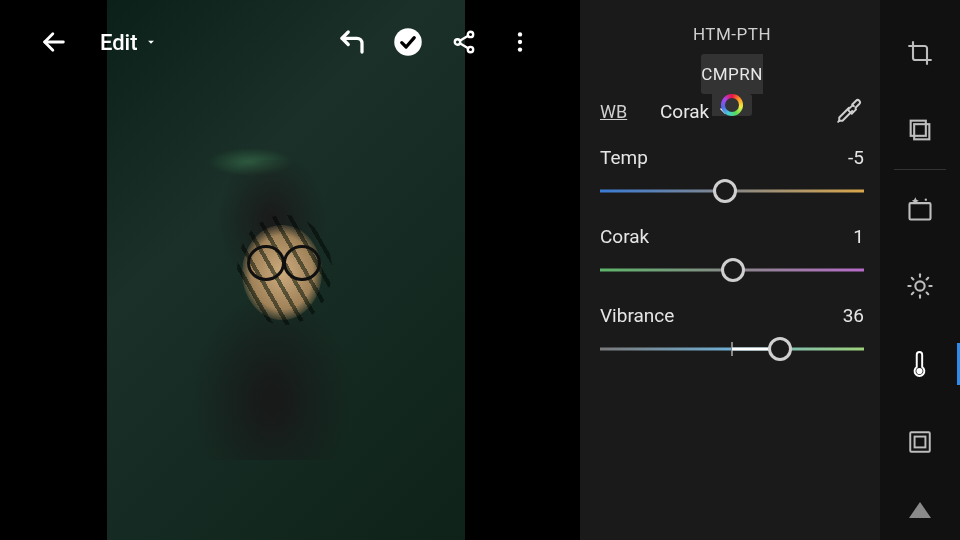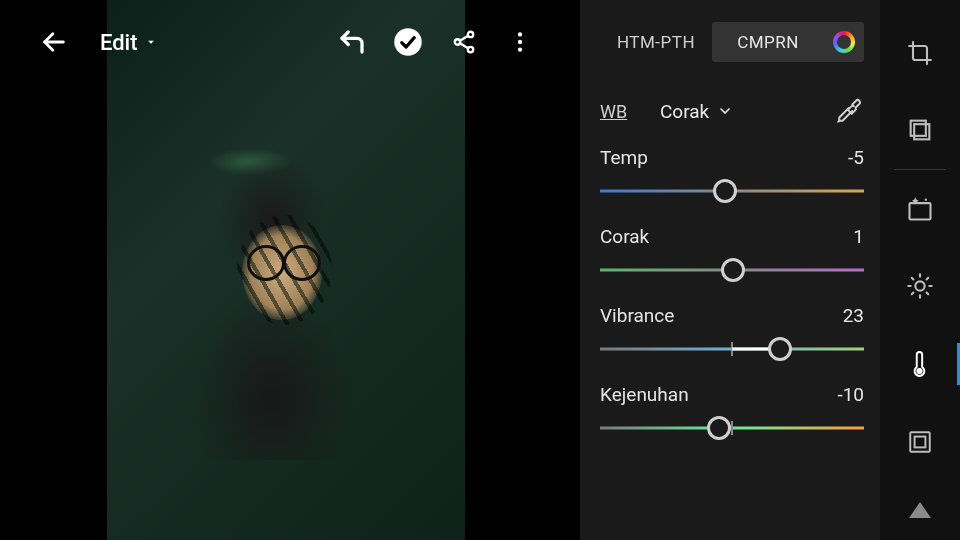--- a/index.html
+++ b/index.html
@@ -56,21 +56,21 @@
     background:
       repeating-linear-gradient(60deg, rgba(15,40,25,0.55) 0 4px, transparent 4px 14px);
     border-radius:50%;
     mix-blend-mode:multiply;
   }
 
   .panel {
     width: 300px; height: 540px; background: #1a1a1a;
     padding: 14px 16px 0 20px;
   }
-  .tabs { display:flex; align-items:center; gap:0; height:56px;}
+  .tabs { display:flex; align-items:center; gap:0; height:56px;flex-direction:column;}
   .tab {
     flex:1; text-align:center; font-size:17px; letter-spacing:0.5px;
     color:#cfcfcf; padding:10px 0; cursor:pointer; text-transform:uppercase;
   }
   .tab.active { background:#333; color:#e8e8e8; border-radius:3px 0 0 3px;}
   .tab-bw { width:40px; height:40px; display:flex;align-items:center;justify-content:center;background:#333;border-radius:0 3px 3px 0; cursor:pointer;}
   .color-ring {
     width:22px;height:22px;border-radius:50%;
     background: conic-gradient(#e14, #f92, #ee4, #5d5, #4cd, #56e, #a4e, #e14);
     position:relative;
@@ -224,41 +224,30 @@
     <div class="slider-track">
       <div class="track-line grad-tint"></div>
       <div class="tick" style="left:50%"></div>
       <div class="thumb" style="left:50.5%"></div>
     </div>
   </div>
 
   <div class="slider-group">
     <div class="slider-head">
       <span>Vibrance</span>
-      <span>23</span>
+      <span>36</span>
     </div>
     <div class="slider-track">
       <div class="track-line grad-vib"></div>
       <div class="tick" style="left:50%"></div>
       <div class="fill-white" style="left:50%;width:18%"></div>
       <div class="thumb" style="left:68%"></div>
     </div>
   </div>
 
-  <div class="slider-group">
-    <div class="slider-head">
-      <span>Kejenuhan</span>
-      <span>-10</span>
-    </div>
-    <div class="slider-track">
-      <div class="track-line grad-sat"></div>
-      <div class="tick" style="left:50%"></div>
-      <div class="thumb" style="left:45%"></div>
-    </div>
-  </div>
 </div>
 
 <div class="rail">
   <div class="tool">
     <svg width="28" height="28" viewBox="0 0 24 24" fill="none" stroke="currentColor" stroke-width="1.8">
         <path d="M6 2v14a2 2 0 0 0 2 2h14"></path>
         <path d="M18 22V8a2 2 0 0 0-2-2H2"></path>
       </svg>
   </div>
   <div class="tool">

